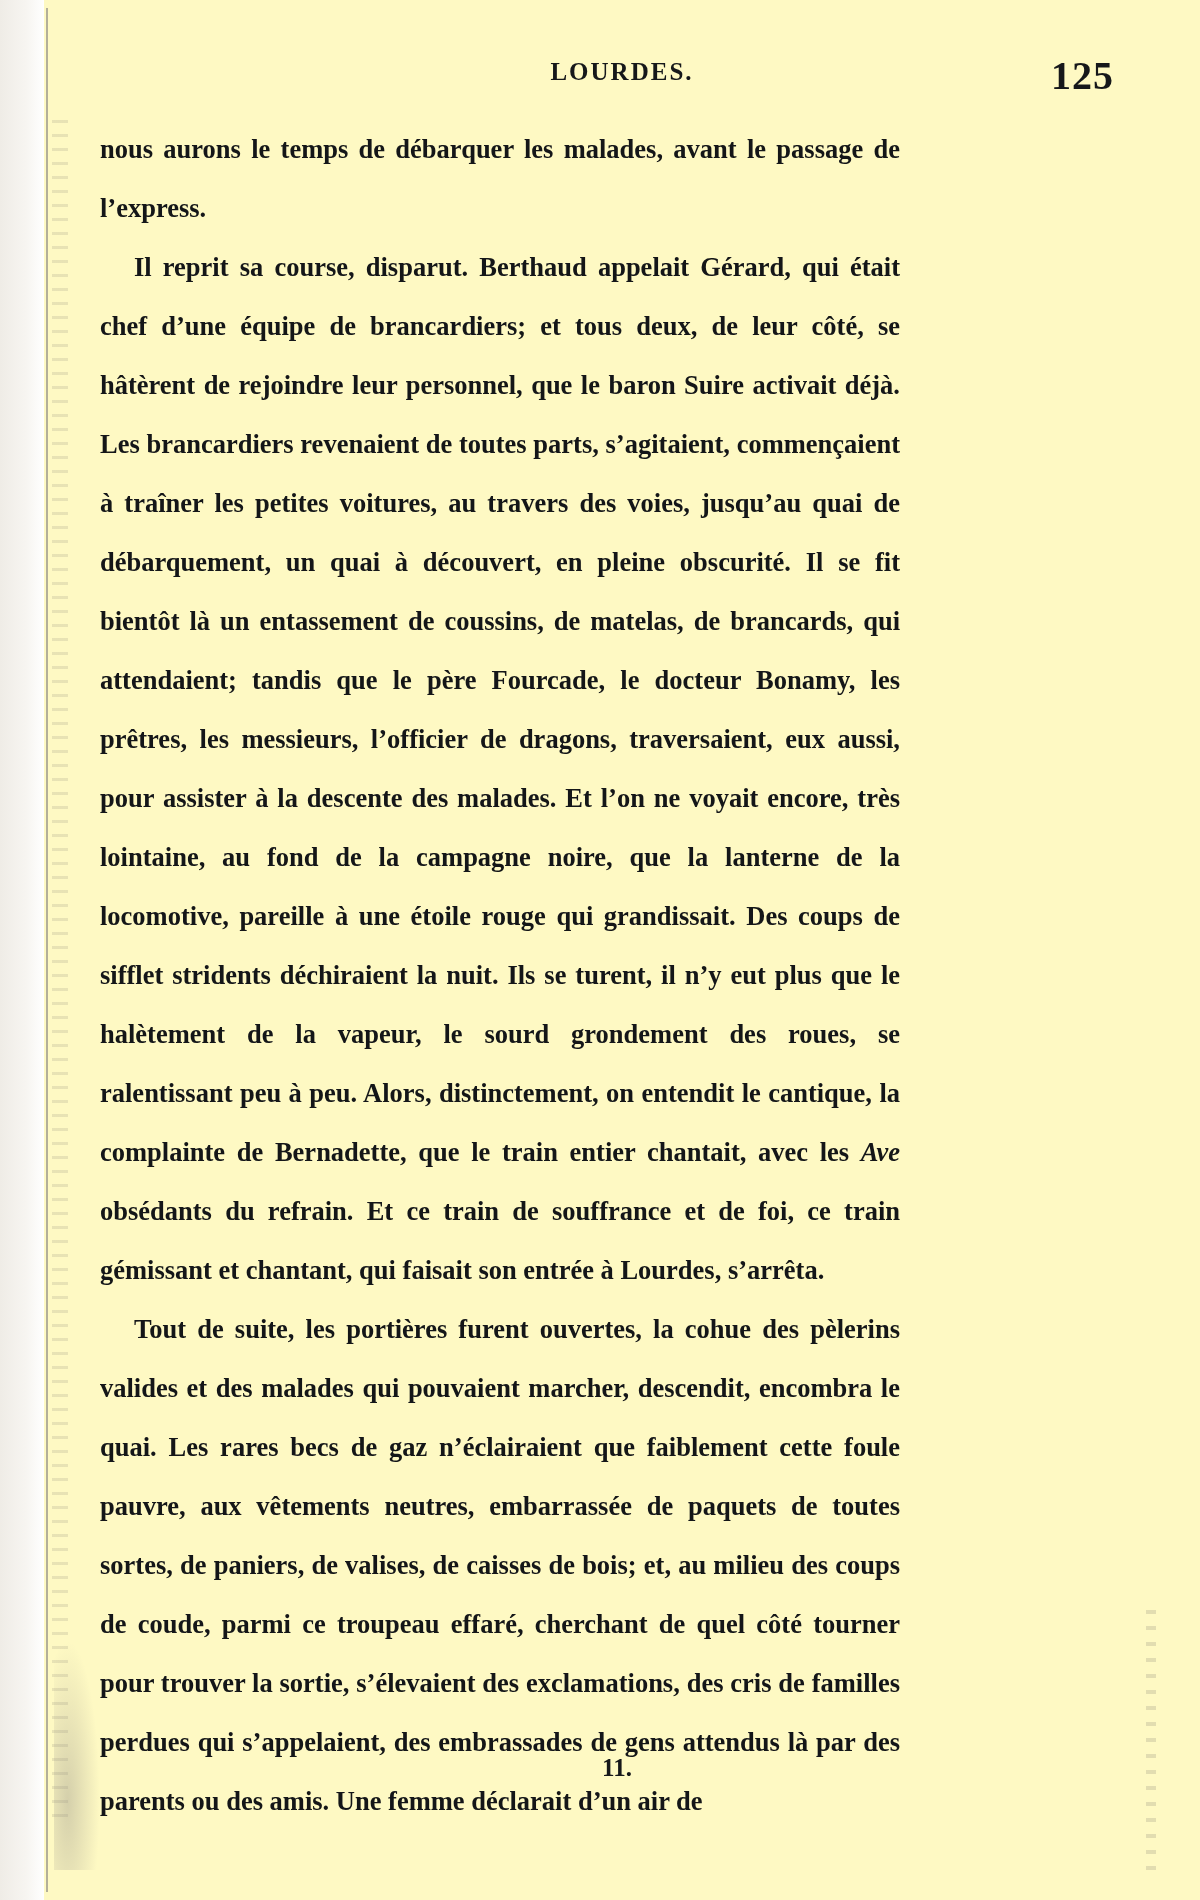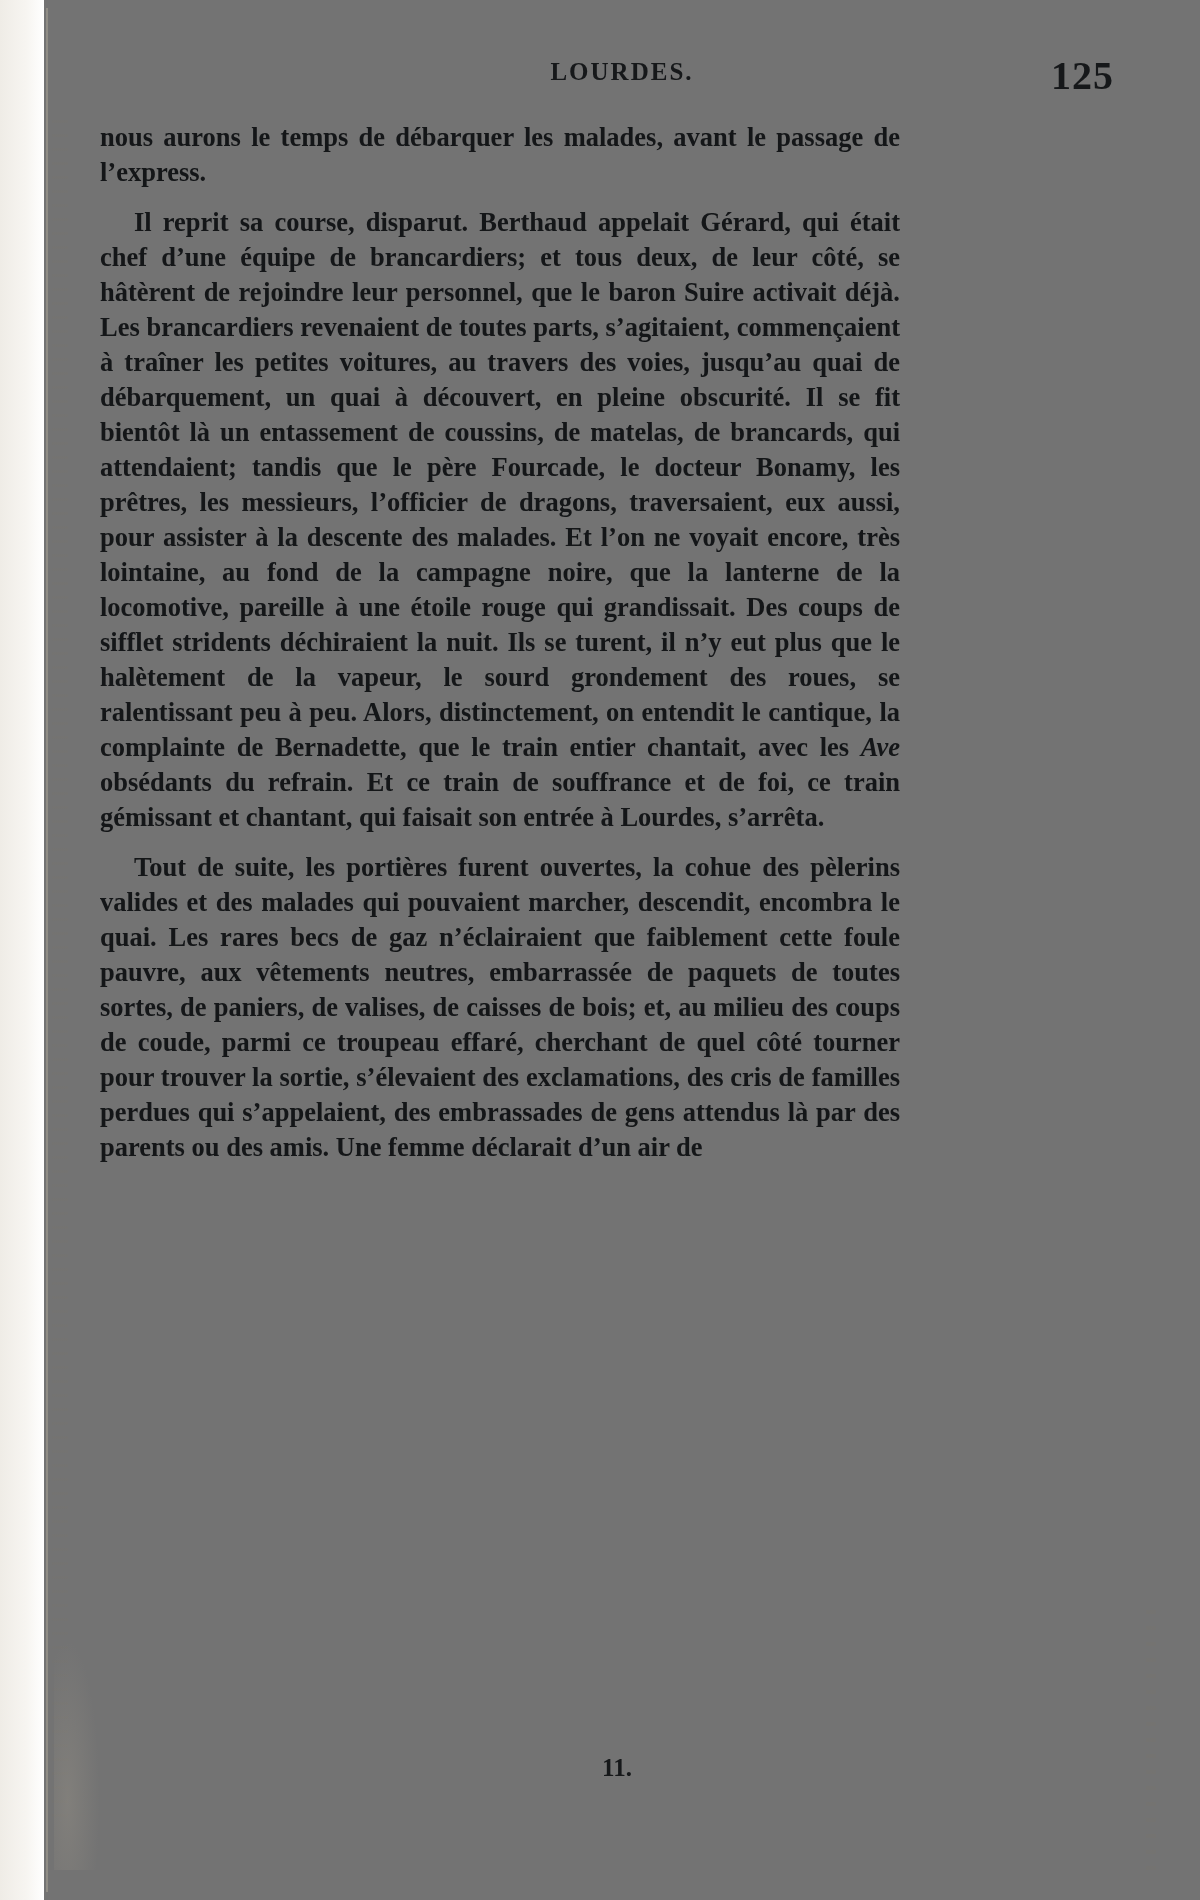--- a/index.html
+++ b/index.html
@@ -4,21 +4,21 @@
 <style>
   html, body {
     margin: 0;
     padding: 0;
     background: #ffffff;
   }
   .page {
     position: relative;
     width: 1200px;
     height: 1900px;
-    background: #737373;
+    background: #fef9c3;
     overflow: hidden;
     font-family: "Liberation Serif", serif;
   }
 
   
   .scan-left-edge {
     position: absolute;
     left: 0; top: 0;
     width: 44px; height: 1900px;
     background: linear-gradient(to right, #efece6 0%, #f7f5f1 60%, #ffffff 100%);
@@ -85,35 +85,35 @@
   }
 
   
   .textblock {
     position: absolute;
     left: 100px;
     top: 120px;
     width: 800px;
     color: #141618;
     font-size: 26.5px;
-    line-height: 35px;
+    line-height: 59px;
     text-align: justify;
     text-justify: inter-word;
     font-weight: 600;
     -webkit-font-smoothing: none;
   }
   .textblock p {
     margin: 0;
     text-indent: 0;
   }
   .textblock p.indent {
     text-indent: 34px;
   }
   .textblock p + p {
-    margin-top: 15px;
+    margin-top: 0;
   }
   em {
     font-style: italic;
   }
 
   
   .signature {
     position: absolute;
     left: 0; right: 86px;
     bottom: 118px;

